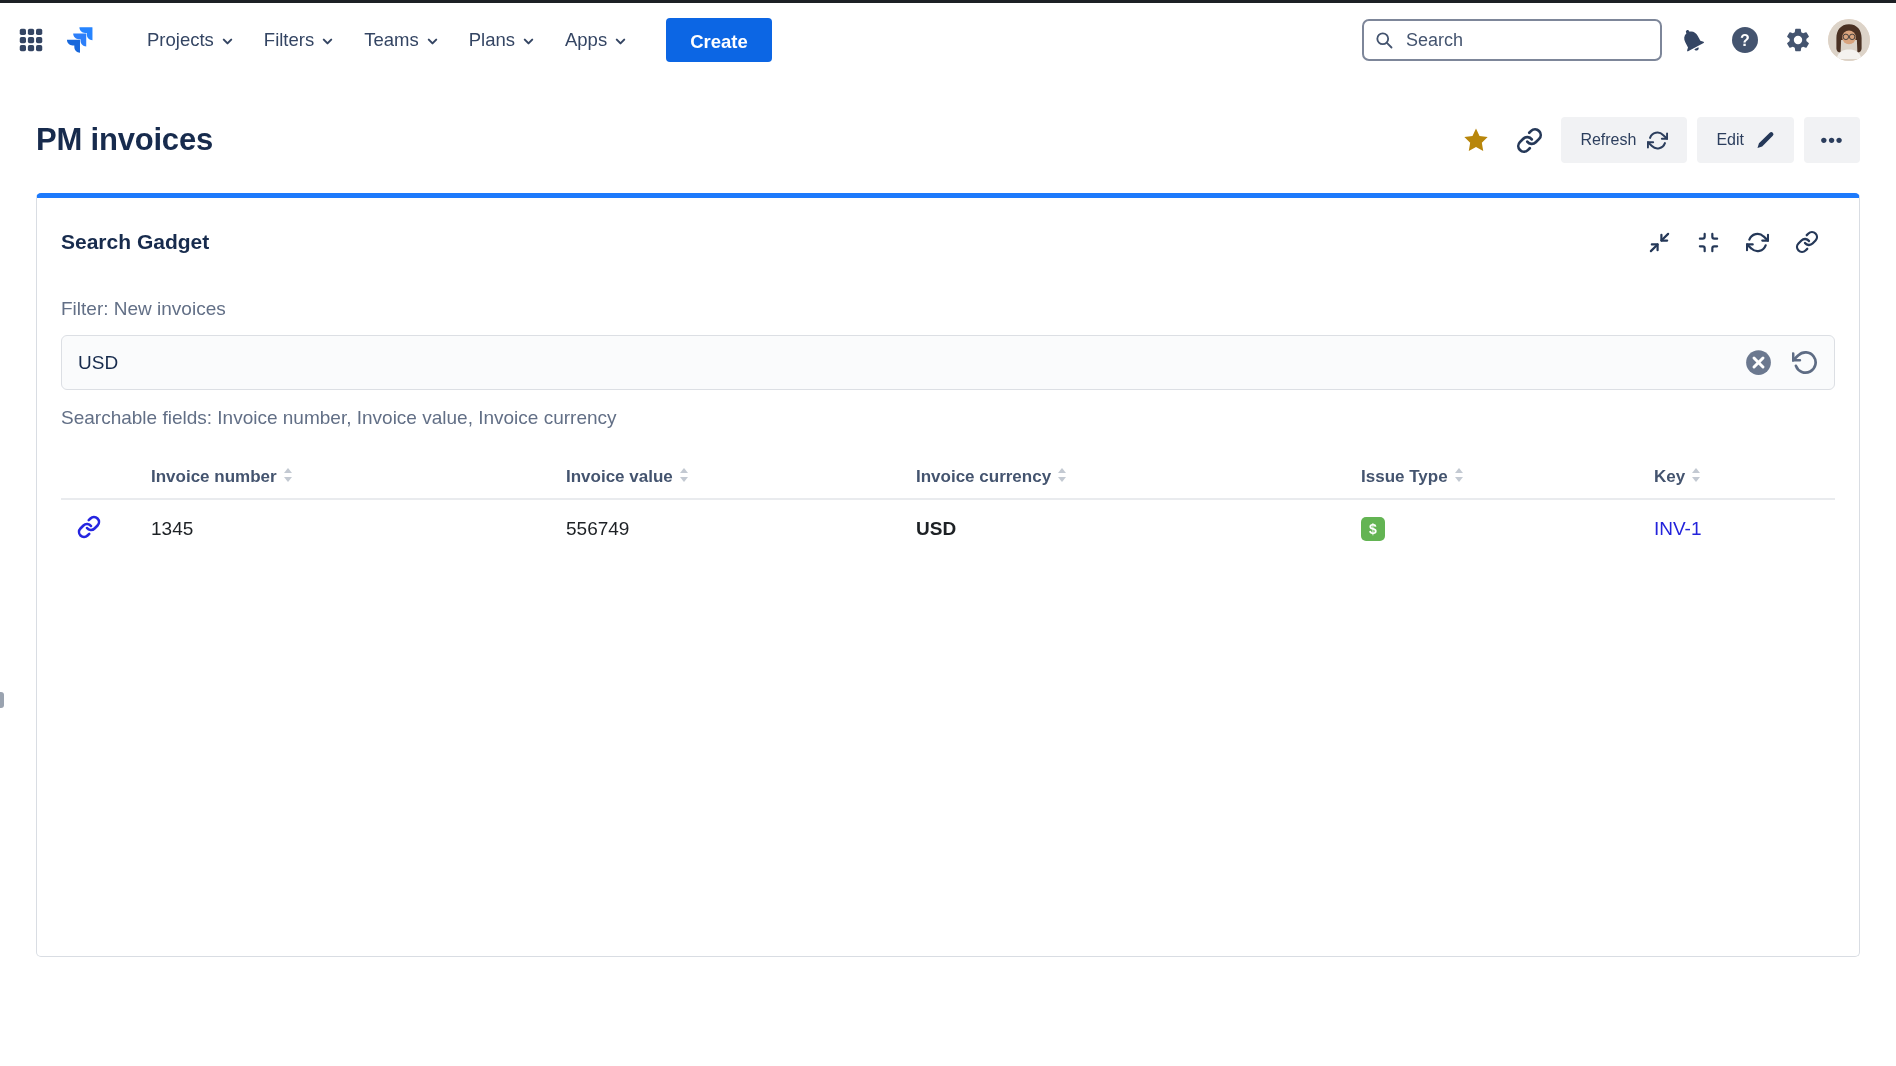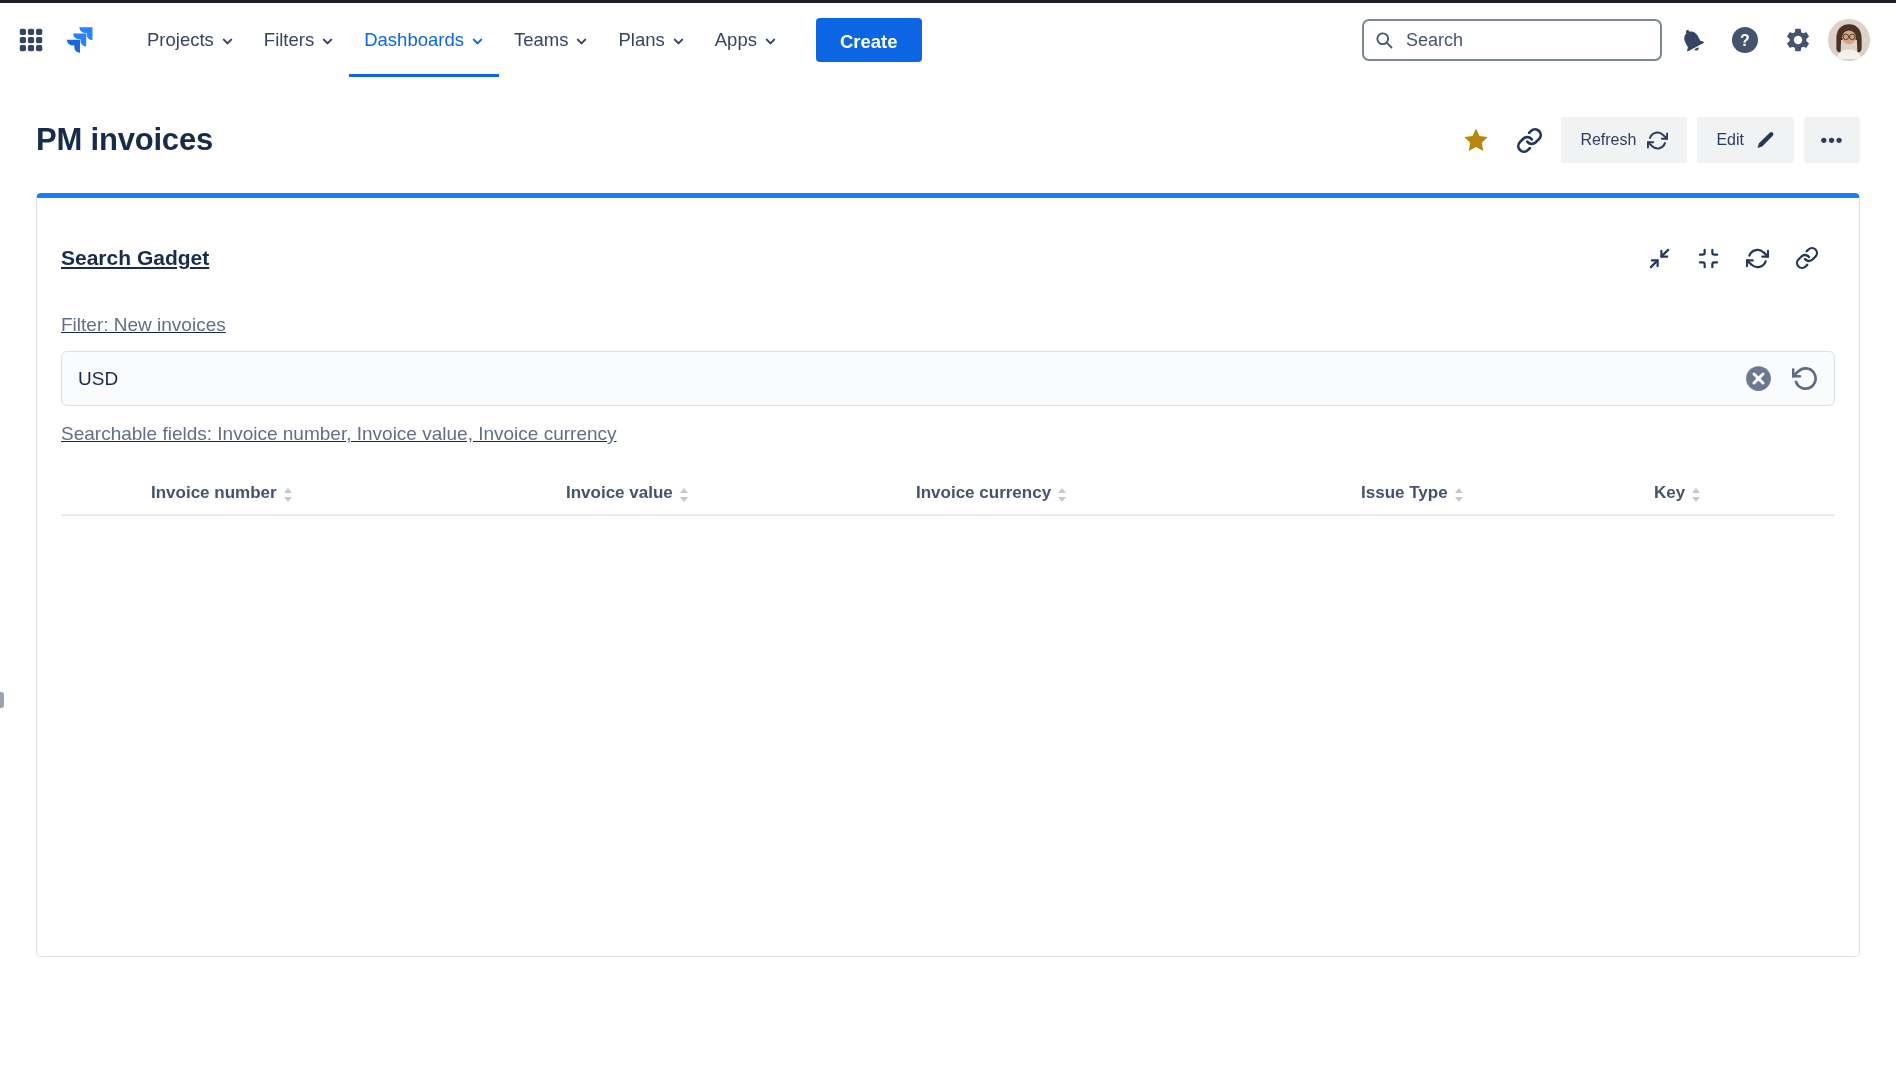--- a/index.html
+++ b/index.html
@@ -35,37 +35,37 @@
   .page-title { font-size:31px; font-weight:600; color:#172B4D; letter-spacing:-0.2px; }
   .title-actions { display:flex; align-items:center; gap:10px; }
   .ghost-btn { background:none; border:none; cursor:pointer; display:flex; align-items:center; padding:8px; }
   .hdr-btn { background:#F1F2F4; border:none; border-radius:4px; height:46px; padding:0 19px;
              display:inline-flex; align-items:center; gap:11px; font-size:16px; font-weight:500;
              color:#2C3E5D; cursor:pointer; font-family:inherit; }
   .more-btn { width:56px; justify-content:center; font-size:19px; letter-spacing:1px; font-weight:700; }
 
   
   .gadget-card { margin-top:26px; height:764px; border:1px solid #D9DDE3; border-top:5px solid #1D7AFC;
-                 border-radius:5px; padding:42px 24px; background:#fff;text-decoration:underline; }
+                 border-radius:5px; padding:26px 24px; background:#fff; }
   .gadget-head { display:flex; align-items:center; justify-content:space-between; }
   .gadget-title { font-size:21px; font-weight:700; color:#172B4D; }
   .gadget-tools { display:flex; align-items:center; gap:14px; margin-right:10px; }
   .gadget-tools .icon-btn { padding:6px; color:#253858; }
   .filter-label { margin-top:38px; font-size:19px; color:#626F86; }
   .gadget-search { position:relative; margin-top:15px; }
   .gadget-input { width:100%; height:55px; background:#FAFBFC; border:1px solid #DCDFE4; border-radius:6px;
                   font-size:19px; color:#172B4D; padding:0 120px 0 16px; outline:none; font-family:inherit; }
   .gadget-search-icons { position:absolute; right:14px; top:0; height:100%; display:flex; align-items:center; gap:16px; }
   .hint { margin-top:17px; font-size:19px; color:#626F86; }
 
   
   table { margin-top:38px; width:100%; border-collapse:collapse; table-layout:fixed; }
   th { text-align:left; font-size:17px; font-weight:700; color:#44546F; padding:0 0 11px 0;
        border-bottom:2px solid #E9EBEE; cursor:pointer; }
-  .th-inner { display:inline-flex; align-items:flex-end; gap:6px; }
+  .th-inner { display:inline-flex; align-items:flex-start; gap:6px; }
   td { padding:13px 0; font-size:19px; color:#1D2125; vertical-align:middle; }
   td.currency { font-weight:700; }
   .row-link-icon { color:#2525E0; display:inline-flex; padding:2px; cursor:pointer; background:none; border:none; }
   .key-link { color:#2323DB; text-decoration:none; cursor:pointer; font-size:19px; }
   .dollar-badge { display:inline-flex; width:24px; height:24px; border-radius:5px; background:#63B453;
                   color:#fff; font-size:14px; font-weight:700; align-items:center; justify-content:center; }
   .sort-glyph { display:inline-flex; }
   .edge-artifact { position:absolute; left:0; top:692px; width:4px; height:16px; background:#9AA3B0;
                    border-radius:0 3px 3px 0; }
 </style>
@@ -105,26 +105,20 @@
       <svg class="chev" width="13" height="13" viewBox="0 0 14 14" fill="none" stroke="#344563" stroke-width="2.2" stroke-linecap="round" stroke-linejoin="round">
           <polyline points="3,5 7,9 11,5"></polyline>
         </svg>
     </button>
     <button class="nav-item">
       <span>Filters</span>
       <svg class="chev" width="13" height="13" viewBox="0 0 14 14" fill="none" stroke="#344563" stroke-width="2.2" stroke-linecap="round" stroke-linejoin="round">
           <polyline points="3,5 7,9 11,5"></polyline>
         </svg>
     </button>
-    <button class="nav-item active">
-      <span>Dashboards</span>
-      <svg class="chev" width="13" height="13" viewBox="0 0 14 14" fill="none" stroke="#0C66E4" stroke-width="2.2" stroke-linecap="round" stroke-linejoin="round">
-          <polyline points="3,5 7,9 11,5"></polyline>
-        </svg>
-    </button>
     <button class="nav-item">
       <span>Teams</span>
       <svg class="chev" width="13" height="13" viewBox="0 0 14 14" fill="none" stroke="#344563" stroke-width="2.2" stroke-linecap="round" stroke-linejoin="round">
           <polyline points="3,5 7,9 11,5"></polyline>
         </svg>
     </button>
     <button class="nav-item">
       <span>Plans</span>
       <svg class="chev" width="13" height="13" viewBox="0 0 14 14" fill="none" stroke="#344563" stroke-width="2.2" stroke-linecap="round" stroke-linejoin="round">
           <polyline points="3,5 7,9 11,5"></polyline>
@@ -324,17 +318,32 @@
                 <span>Key</span>
             <svg class="sort-glyph" width="10" height="16" viewBox="0 0 10 16">
                   <path d="M5 1 9 6H1Z" fill="#C3C9D2"></path>
                   <path d="M5 15 1 10h8Z" fill="#C3C9D2"></path>
                 </svg>
               </span>
           </th>
         </tr>
       </thead>
       <tbody>
+        <tr>
+          <td style="padding-left:14px">
+            <button class="row-link-icon">
+              <svg width="24" height="24" viewBox="0 0 24 24" fill="none" stroke="currentColor" stroke-width="2.6" stroke-linecap="round" stroke-linejoin="round">
+                <path d="M10 13a5 5 0 0 0 7.54.54l3-3a5 5 0 0 0-7.07-7.07l-1.72 1.71"></path>
+                <path d="M14 11a5 5 0 0 0-7.54-.54l-3 3a5 5 0 0 0 7.07 7.07l1.71-1.71"></path>
+              </svg>
+            </button>
+          </td>
+          <td>1345</td>
+          <td>556749</td>
+          <td class="currency">USD</td>
+          <td><span class="dollar-badge">$</span></td>
+          <td><a class="key-link">INV-1</a></td>
+        </tr>
       </tbody>
     </table>
 
   </section>
 </main>
 
 </body></html>

